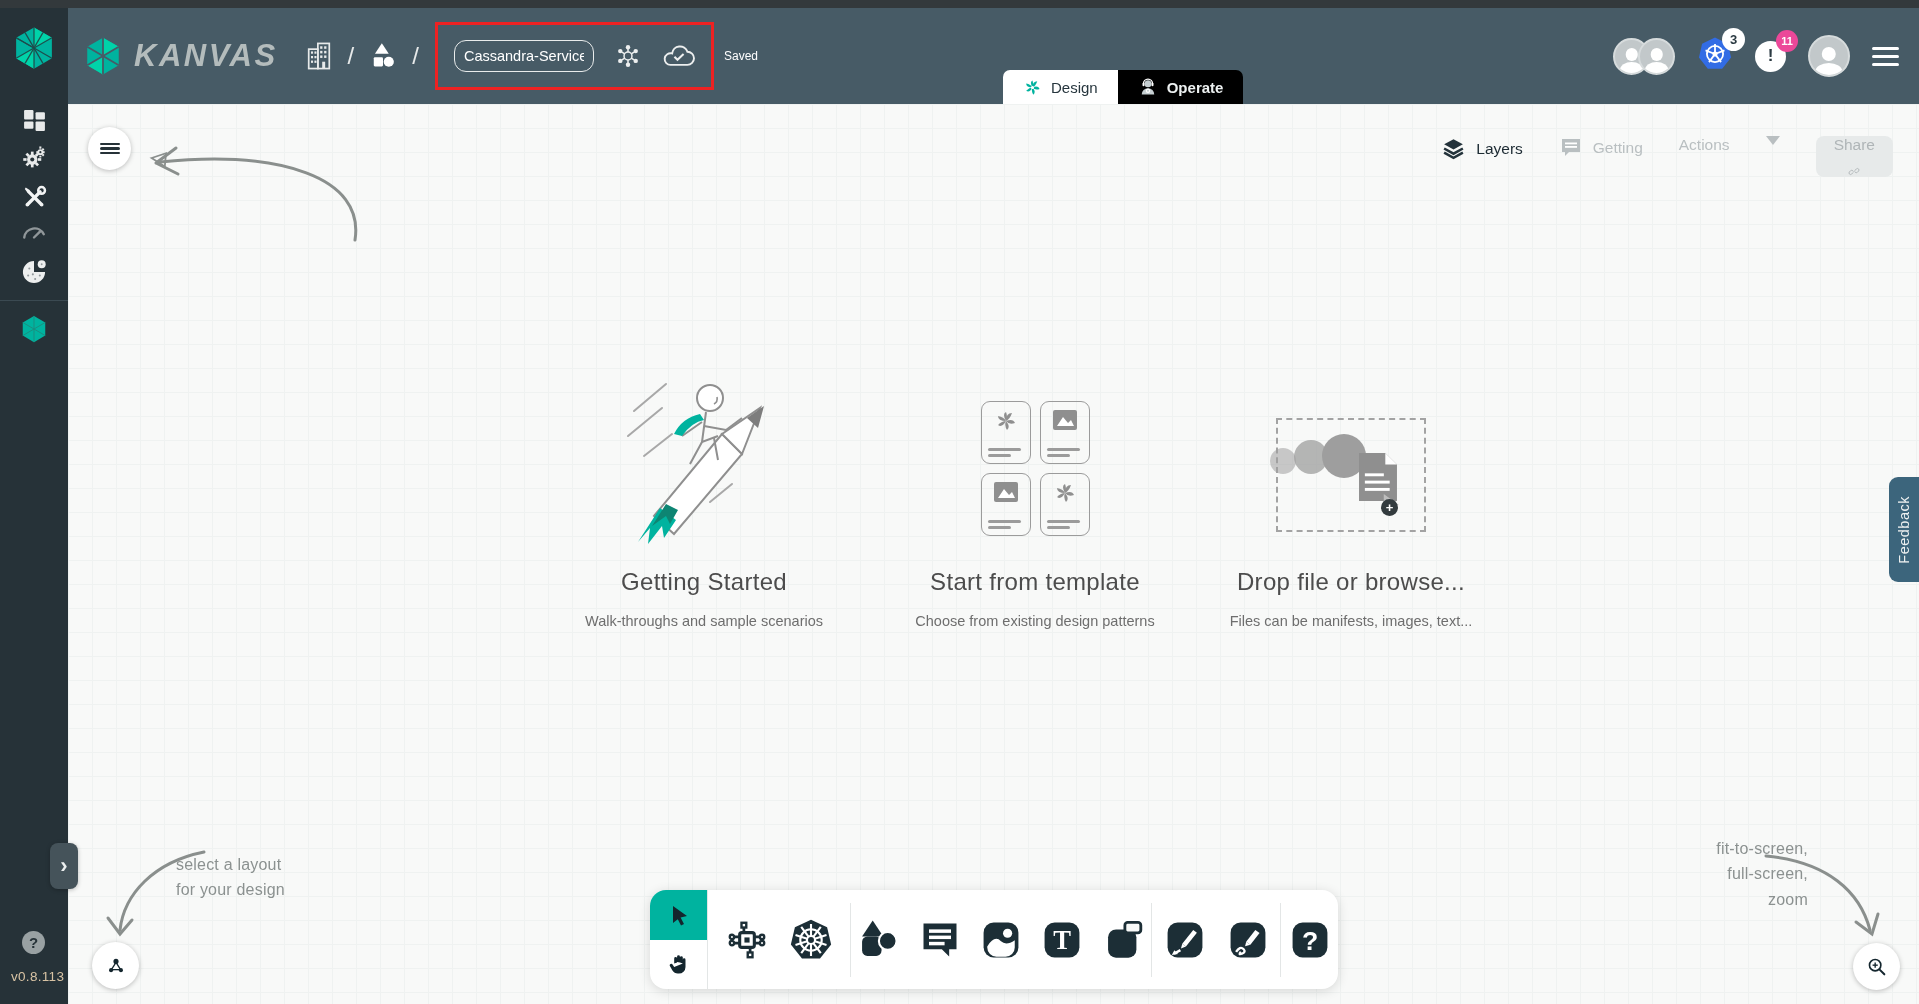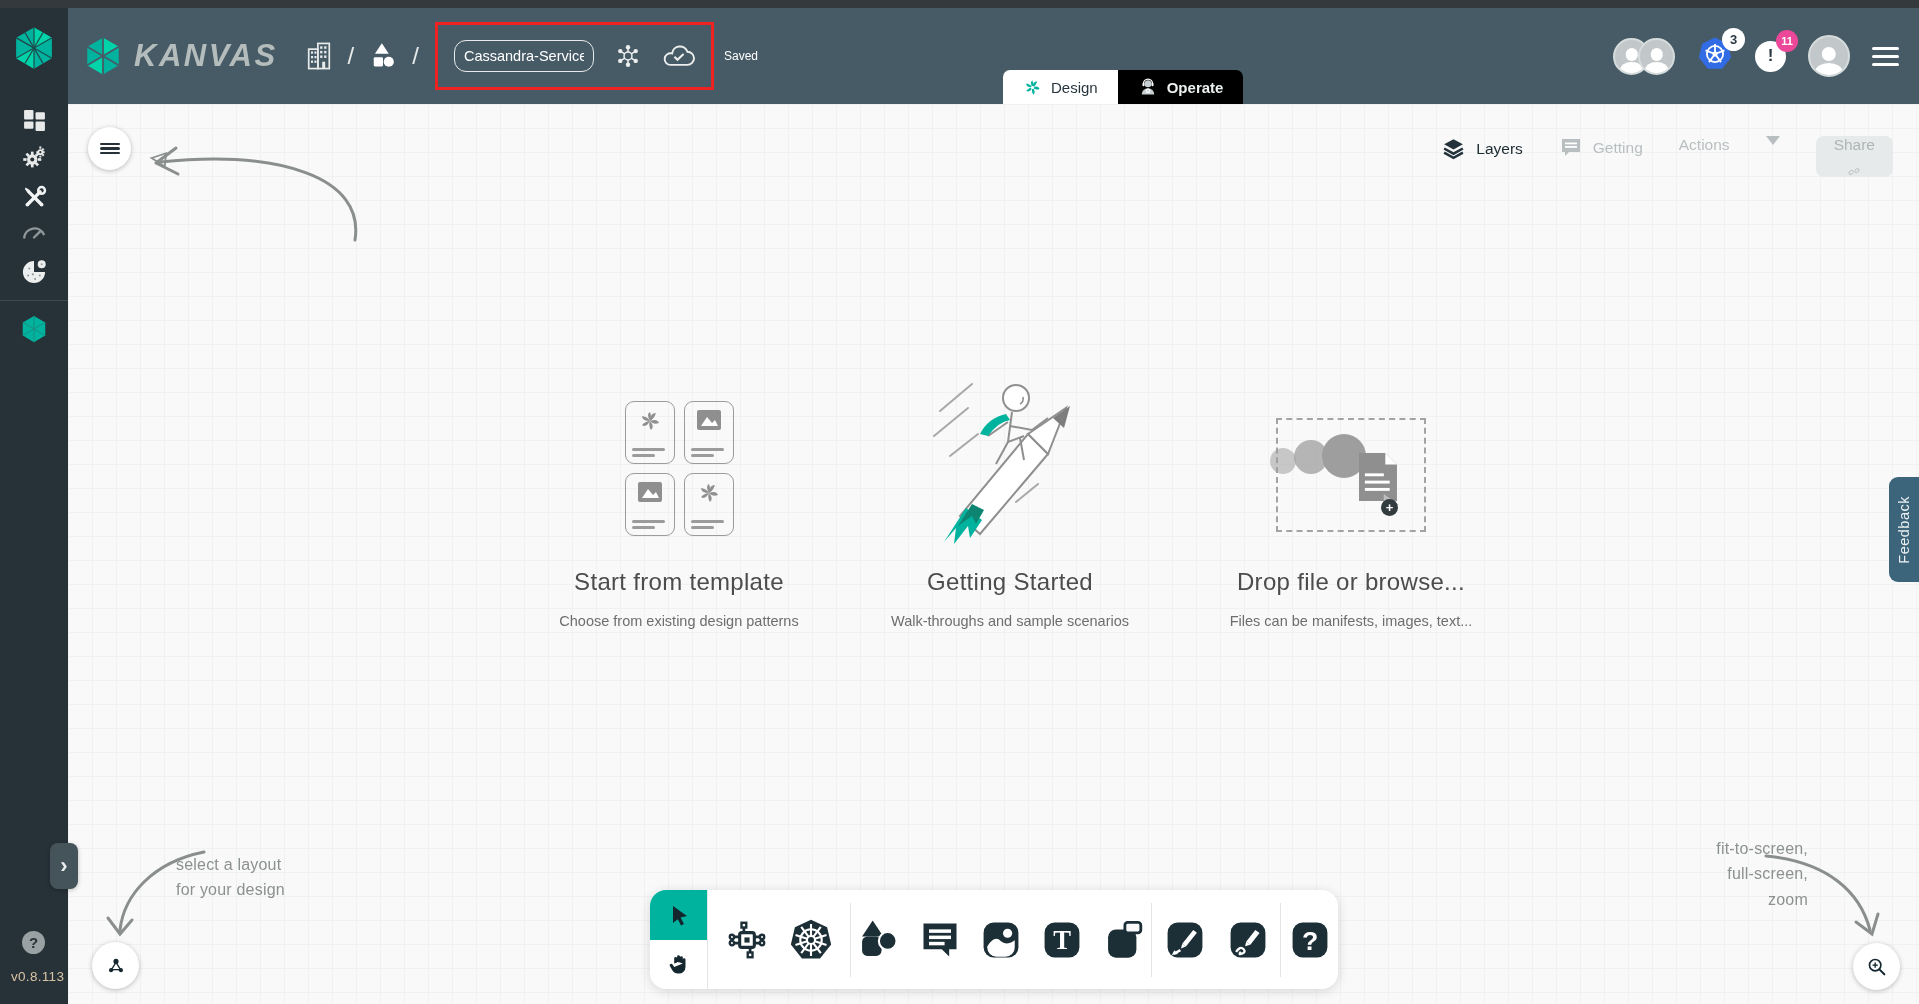--- a/index.html
+++ b/index.html
@@ -415,20 +415,46 @@
         <g fill="none" stroke="#AFB5B7" stroke-width="2" stroke-linecap="round">
           <path d="M10.5 13.5 L14 10"></path>
           <path d="M9 15.5 l-2.2 2.2 a3.4 3.4 0 0 1-4.8-4.8 L4.6 10.3 a3.4 3.4 0 0 1 4.8 0"></path>
           <path d="M15 8.5 l2.2-2.2 a3.4 3.4 0 0 1 4.8 4.8 L19.4 13.7 a3.4 3.4 0 0 1-4.8 0"></path>
         </g>
       </svg>
     </div>
   </div>
 
   <div class="empty-state">
+
+    <div class="es-col" style="width:300px">
+      <div class="es-art">
+        <svg width="180" height="190" viewBox="0 0 180 190">
+          <g stroke="#A8A8A8" stroke-width="2" stroke-linecap="round">
+            <line x1="20" y1="55" x2="52" y2="28"></line>
+              <line x1="14" y1="80" x2="48" y2="52"></line>
+            <line x1="30" y1="100" x2="58" y2="78"></line>
+              <line x1="96" y1="146" x2="118" y2="128"></line>
+          </g>
+          <polygon points="40,160 108,78 128,98 60,178" fill="#FFFFFF" stroke="#8F8F8F" stroke-width="2"></polygon>
+          <polygon points="108,78 146,52 128,98" fill="#FFFFFF" stroke="#8F8F8F" stroke-width="2"></polygon>
+          <polygon points="133,62 150,50 144,72" fill="#7D7D7D"></polygon>
+          <path d="M46 152 L24 186 L36 172 L34 188 L48 170 L50 182 L62 164 Z" fill="#00B39F"></path>
+          <path d="M52 148 L38 170 L52 160 L56 168 L64 154 Z" fill="#0E8573"></path>
+          <circle cx="96" cy="42" r="13" fill="#FFFFFF" stroke="#8F8F8F" stroke-width="2"></circle>
+          <path d="M100 48 q4 -2 3 -7" fill="none" stroke="#8F8F8F" stroke-width="1.6"></path>
+          <path d="M92 56 L88 86 L104 80" fill="none" stroke="#8F8F8F" stroke-width="2"></path>
+          <path d="M88 66 L68 80 M90 70 L112 74 L128 62" fill="none" stroke="#8F8F8F" stroke-width="2"></path>
+          <path d="M86 58 q-18 4 -26 20 l8 2 q10 -14 22 -16 z" fill="#00B39F"></path>
+          <path d="M88 86 L76 108 M100 82 L104 104" fill="none" stroke="#8F8F8F" stroke-width="2"></path>
+        </svg>
+      </div>
+      <div class="es-title">Getting Started</div>
+      <div class="es-sub">Walk-throughs and sample scenarios</div>
+    </div>
 
     <div class="es-col" style="width:250px">
       <div class="es-art">
         <div class="tpl-grid">
           <div class="tpl-card">
             <svg width="24" height="24" viewBox="0 0 24 24">
               <g fill="#8F8F8F">
                   <path d="M12 12 Q12 4 18 4 Q16 10 12 12Z"></path>
                   <path d="M12 12 Q19 9 21 14 Q15 16 12 12Z"></path>
               <path d="M12 12 Q17 18 13 21 Q10 16 12 12Z"></path>
@@ -477,46 +503,20 @@
                 <i class="l1"></i>
                 <i class="l2"></i>
               </div>
           </div>
         </div>
       </div>
       <div class="es-title">Start from template</div>
       <div class="es-sub">Choose from existing design patterns</div>
     </div>
 
-    <div class="es-col" style="width:300px">
-      <div class="es-art">
-        <svg width="180" height="190" viewBox="0 0 180 190">
-          <g stroke="#A8A8A8" stroke-width="2" stroke-linecap="round">
-            <line x1="20" y1="55" x2="52" y2="28"></line>
-              <line x1="14" y1="80" x2="48" y2="52"></line>
-            <line x1="30" y1="100" x2="58" y2="78"></line>
-              <line x1="96" y1="146" x2="118" y2="128"></line>
-          </g>
-          <polygon points="40,160 108,78 128,98 60,178" fill="#FFFFFF" stroke="#8F8F8F" stroke-width="2"></polygon>
-          <polygon points="108,78 146,52 128,98" fill="#FFFFFF" stroke="#8F8F8F" stroke-width="2"></polygon>
-          <polygon points="133,62 150,50 144,72" fill="#7D7D7D"></polygon>
-          <path d="M46 152 L24 186 L36 172 L34 188 L48 170 L50 182 L62 164 Z" fill="#00B39F"></path>
-          <path d="M52 148 L38 170 L52 160 L56 168 L64 154 Z" fill="#0E8573"></path>
-          <circle cx="96" cy="42" r="13" fill="#FFFFFF" stroke="#8F8F8F" stroke-width="2"></circle>
-          <path d="M100 48 q4 -2 3 -7" fill="none" stroke="#8F8F8F" stroke-width="1.6"></path>
-          <path d="M92 56 L88 86 L104 80" fill="none" stroke="#8F8F8F" stroke-width="2"></path>
-          <path d="M88 66 L68 80 M90 70 L112 74 L128 62" fill="none" stroke="#8F8F8F" stroke-width="2"></path>
-          <path d="M86 58 q-18 4 -26 20 l8 2 q10 -14 22 -16 z" fill="#00B39F"></path>
-          <path d="M88 86 L76 108 M100 82 L104 104" fill="none" stroke="#8F8F8F" stroke-width="2"></path>
-        </svg>
-      </div>
-      <div class="es-title">Getting Started</div>
-      <div class="es-sub">Walk-throughs and sample scenarios</div>
-    </div>
-
     <div class="es-col" style="width:270px">
       <div class="es-art">
         <div class="dropzone">
           <span class="dz-c" style="left:-8px; top:28px; width:26px; height:26px; opacity:.55"></span>
           <span class="dz-c" style="left:16px; top:20px; width:34px; height:34px; opacity:.75"></span>
           <span class="dz-c" style="left:44px; top:14px; width:44px; height:44px"></span>
           <svg style="position:absolute; left:78px; top:30px" width="44" height="54" viewBox="0 0 30 37">
             <path d="M2 2 h18 l8 8 v25 h-26 z" fill="#8F8F8F"></path>
             <polygon points="20,2 20,10 28,10" fill="#FFFFFF"></polygon>
             <g fill="#FFFFFF">

